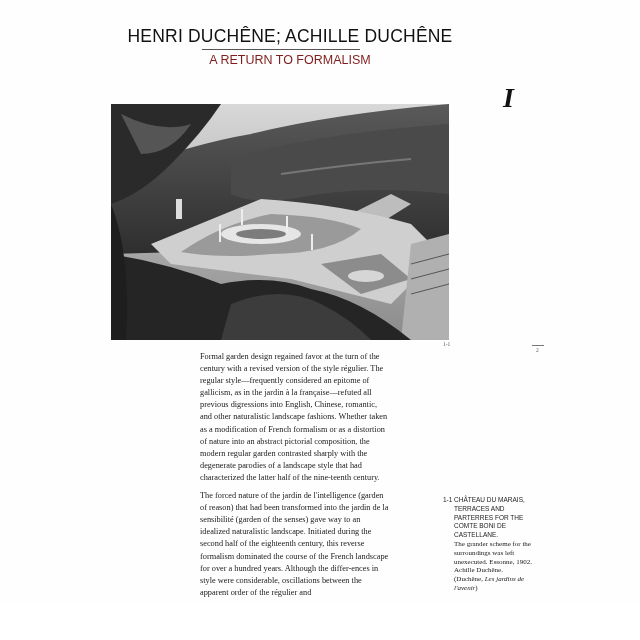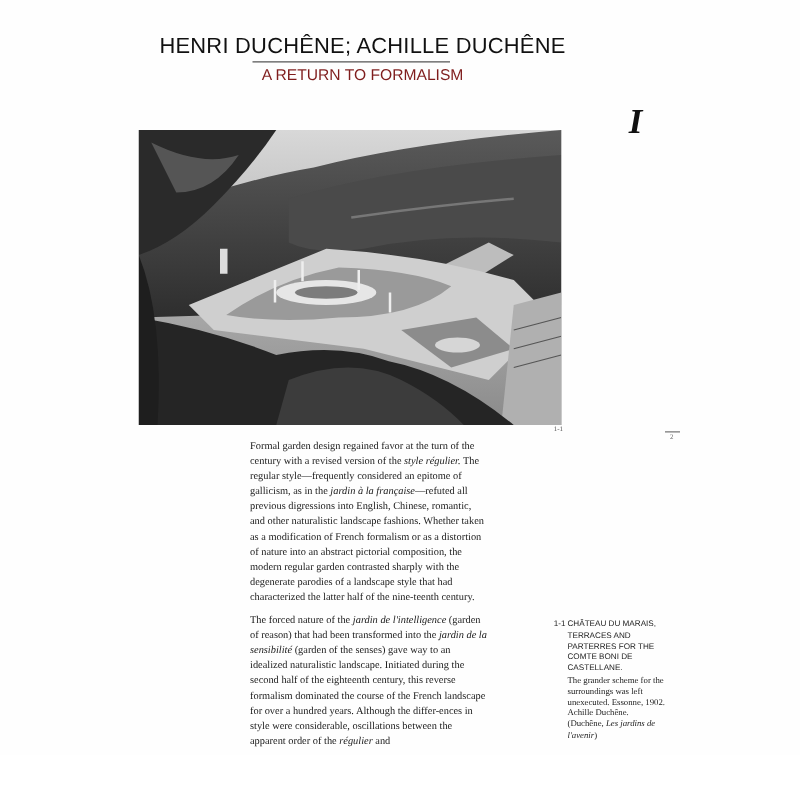--- a/index.html
+++ b/index.html
@@ -45,21 +45,21 @@
       font-family: "Liberation Serif", "DejaVu Serif", serif;
       font-size: 5.5px; color: #666; margin-left: 4px; margin-top: 1px;
     }
 
     .body-text {
       position: absolute; left: 200px; top: 351px; width: 190px;
       font-family: "Liberation Serif", "DejaVu Serif", serif;
       font-size: 8.3px; line-height: 12.1px; color: #1a1a1a;
     }
     .body-text p { margin: 0 0 6px 0; }
-    .body-text .it { font-style: italic; }
+    .body-text .it { }
 
     .caption {
       position: absolute; left: 443px; top: 496px; width: 90px;
       font-size: 6.5px; line-height: 8.8px; color: #222;
     }
     .caption .cap-id {
       position: absolute; left: 0; top: 0;
       font-family: "Liberation Sans", "DejaVu Sans", sans-serif; font-size: 6.5px;
     }
     .caption .cap-title {

